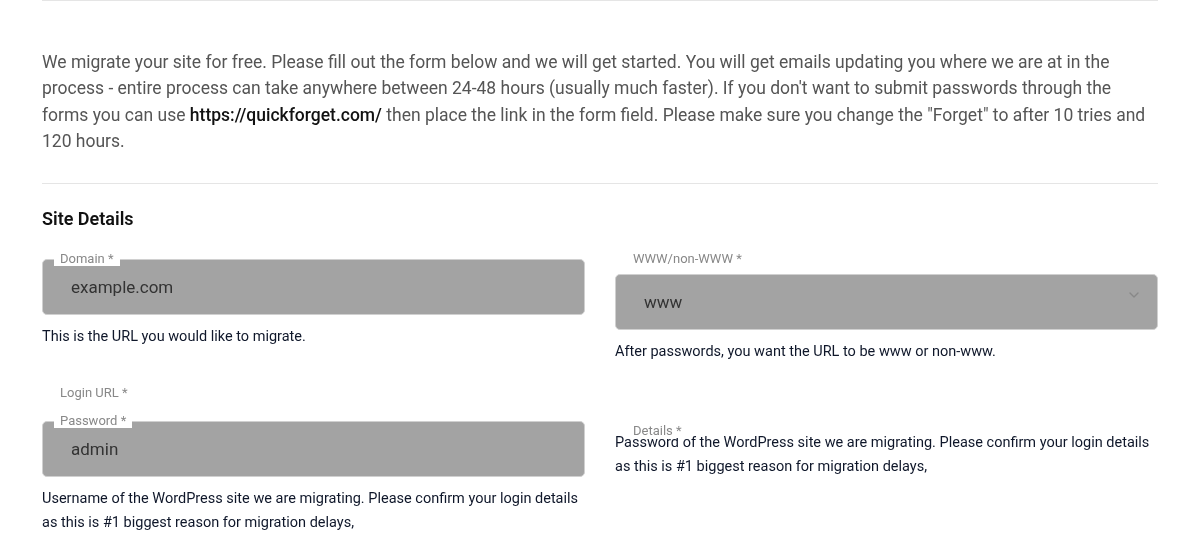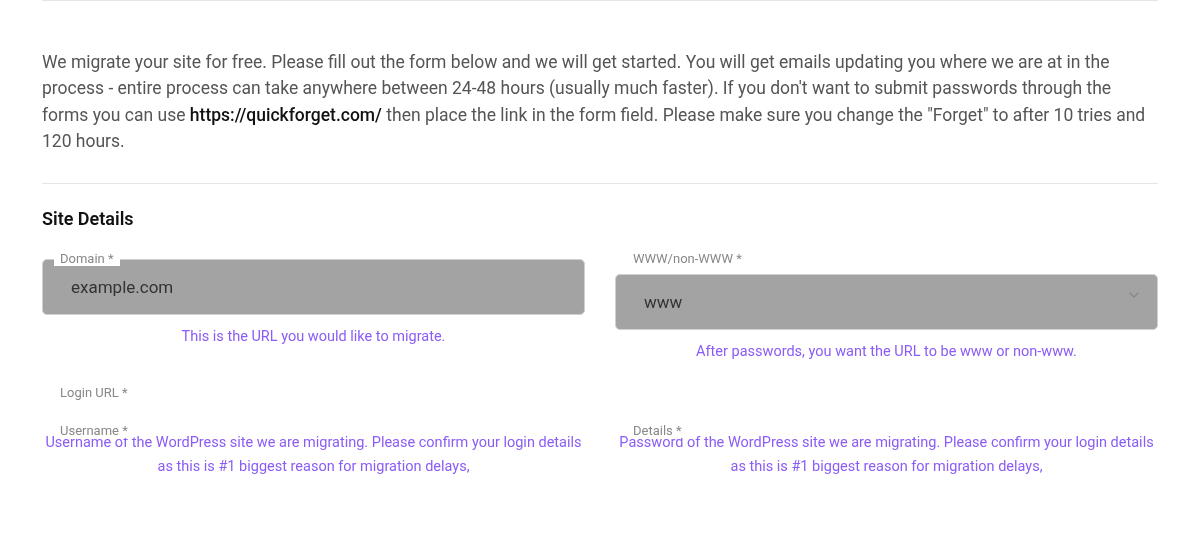--- a/index.html
+++ b/index.html
@@ -99,24 +99,23 @@
       transform: translateY(-50%);
       pointer-events: none;
     }
     .chevron svg {
       width: 16px;
       height: 16px;
       display: block;
     }
     .helper {
       font-size: 14.5px;
-      color: #8b5cf6;
+      color: #0f172a;
       line-height: 1.7;
       margin-top: 10px;
-      text-align: center;
     }
   </style>
 </head>
 <body>
 
 <div class="page">
   <div class="top-divider"></div>
 
   <p class="intro">
     <span>We migrate your site for free. Please fill out the form below and we will get started. You will get emails updating you where we are at in the process - entire process can take anywhere between 24-48 hours (usually much faster). If you don't want to submit passwords through the forms you can use </span><a href="#">https://quickforget.com/</a><span> then place the link in the form field. Please make sure you change the "Forget" to after 10 tries and 120 hours.</span>
@@ -158,21 +157,24 @@
     <div class="col-full">
       <div class="field">
         <span class="float-label">Login URL *</span>
       </div>
     </div>
   </div>
 
   <div class="row">
     <div class="col">
       <div class="field">
-        <span class="float-label">Username *</span>
+        <span class="float-label">Password *</span>
+        <div class="input-wrap">
+          <input type="text" class="text-input" value="admin" style="">
+        </div>
         <div class="helper">Username of the WordPress site we are migrating. Please confirm your login details as this is #1 biggest reason for migration delays,</div>
       </div>
     </div>
     <div class="col">
       <div class="field">
         <span class="float-label">Details *</span>
         <div class="helper">Password of the WordPress site we are migrating. Please confirm your login details as this is #1 biggest reason for migration delays,</div>
       </div>
     </div>
   </div>

